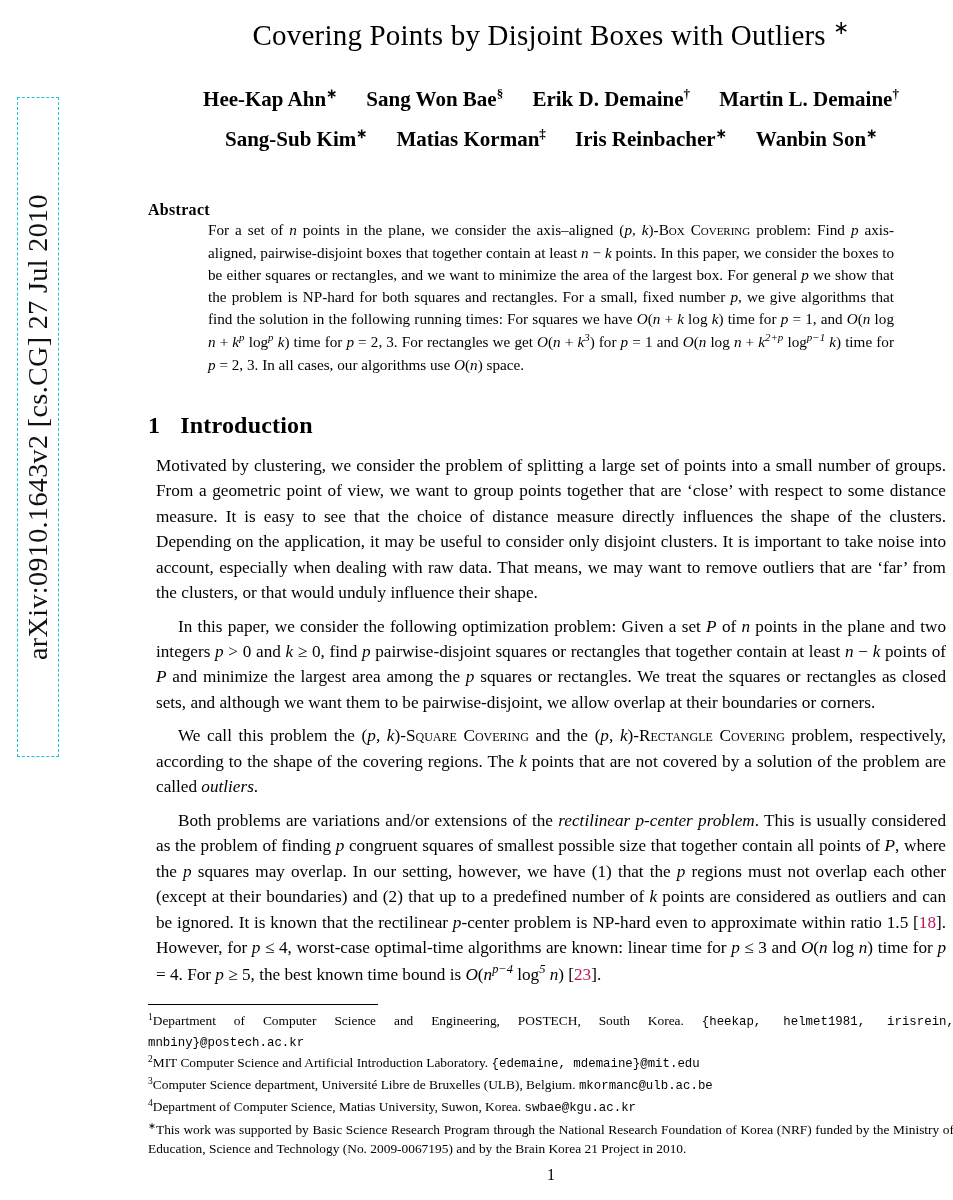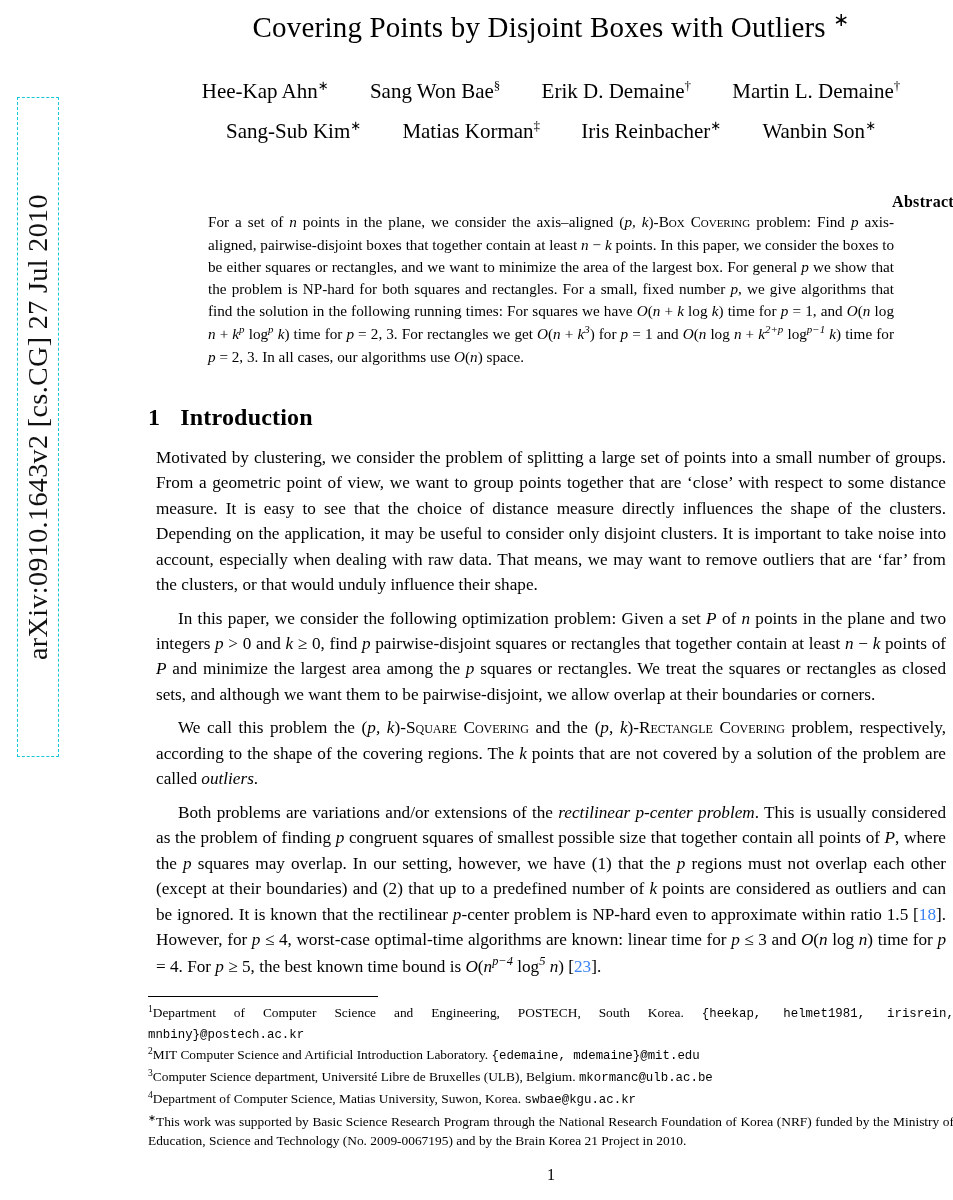--- a/index.html
+++ b/index.html
@@ -40,46 +40,47 @@
     left: 148px;
     top: 0;
     width: 806px;
     height: 1200px;
   }
 
   .title {
     font-size: 29px;
     text-align: center;
     margin: 0;
-    padding-top: 8px;
+    padding-top: 16px;
     font-weight: normal;
     letter-spacing: 0.2px;
   }
   .title .star {
     font-size: 19px;
     vertical-align: super;
   }
 
   .authors {
     text-align: center;
     font-size: 21px;
     margin-top: 28px;
     line-height: 1.9;
   }
   .authors .sup {
     font-size: 13px;
     vertical-align: super;
   }
   .author {
     white-space: nowrap;
-    margin: 0 18px;
+    margin: 0 12px;
+    font-weight: bold;
   }
 
   .abstract-head {
-    text-align: right;
+    text-align: left;
     font-size: 16px;
     font-weight: bold;
     margin-top: 42px;
     letter-spacing: 0.3px;
   }
   .abstract-body {
     margin: 0 60px 0 60px;
     font-size: 15.2px;
     line-height: 1.46;
     text-align: justify;
@@ -97,21 +98,21 @@
     font-size: 17.2px;
     line-height: 1.48;
     text-align: justify;
     margin: 8px;
     text-indent: 0;
   }
   .body-par.indent { text-indent: 22px; }
 
   .sc { font-variant: small-caps; }
   i, .it { font-style: italic; font-family: Liberation Serif, serif; }
-  .ref { color: #3b82f6; }
+  .ref { color: #be185d; }
 
   .math { font-style: italic; font-family: "Liberation Serif", serif; }
   sup.m { font-size: 0.72em; vertical-align: super; font-style: italic; }
 
   .footnote-rule {
     width: 230px;
     height: 1px;
     background: #000;
     margin: 16px 0 6px 0;
   }

